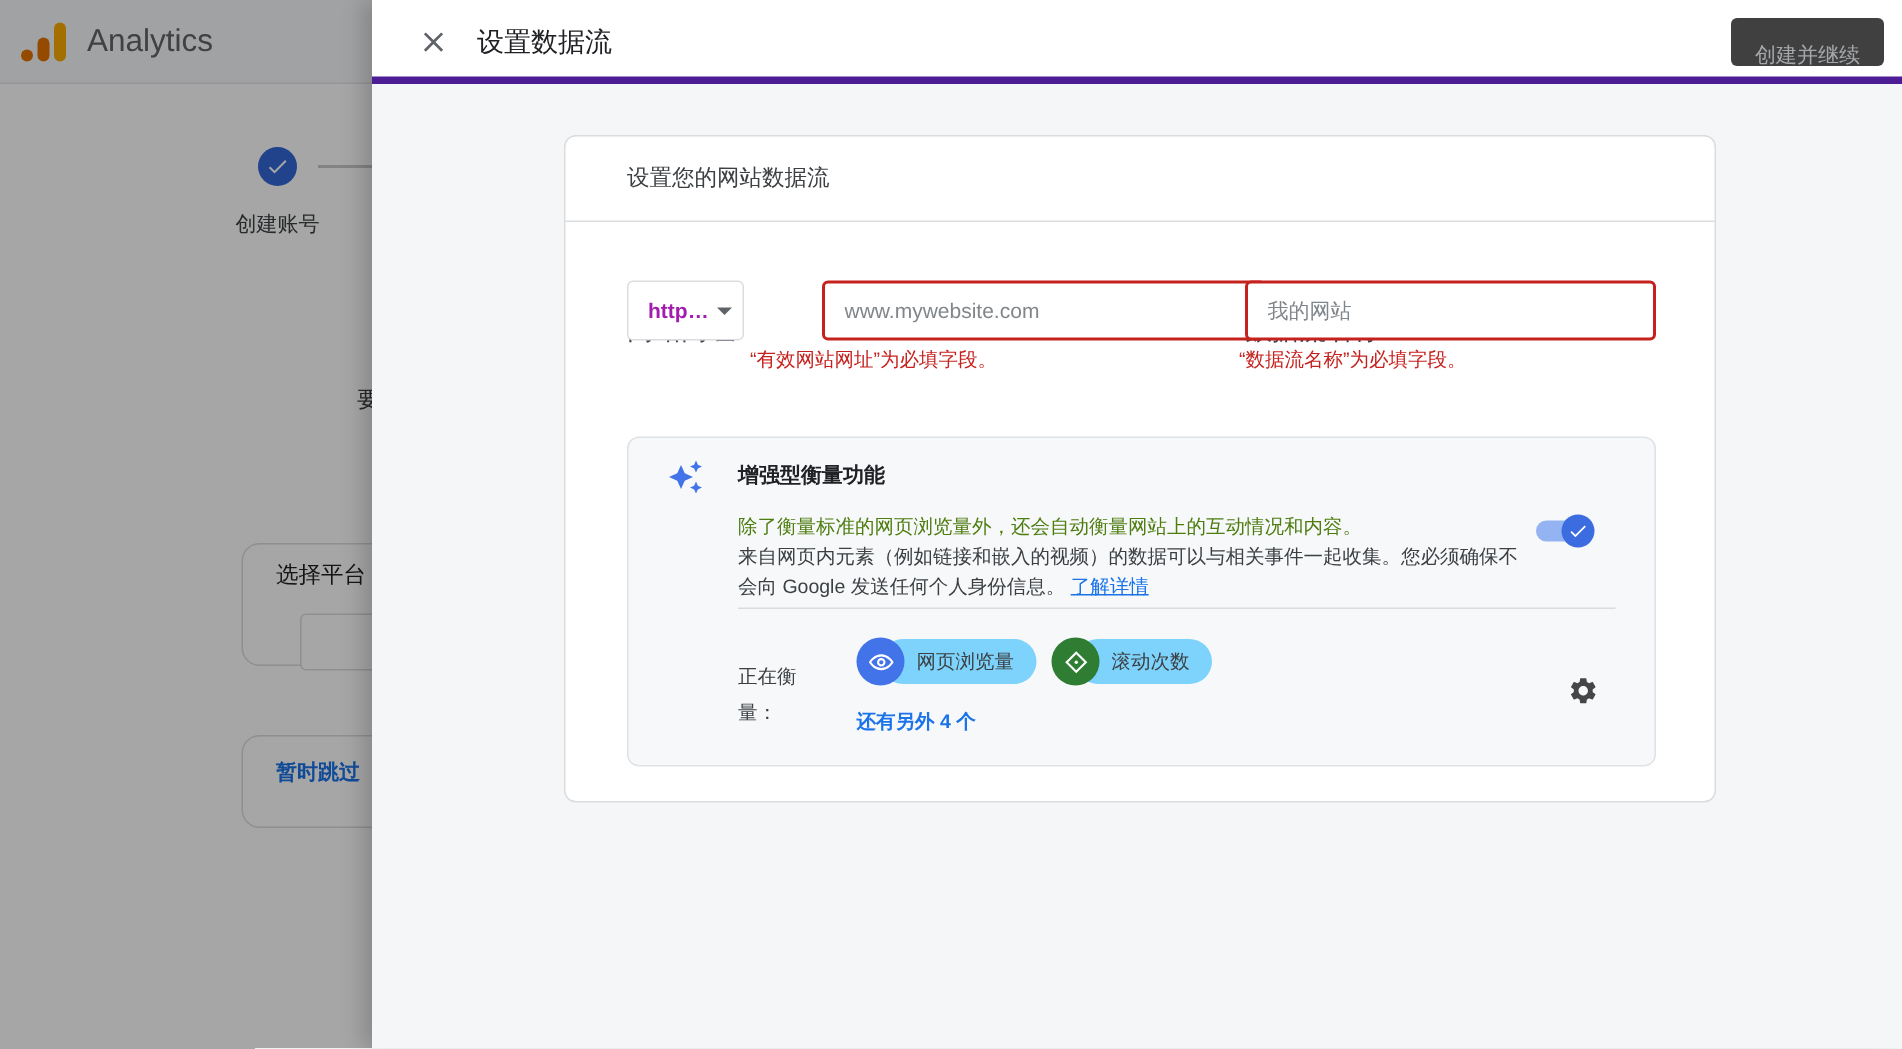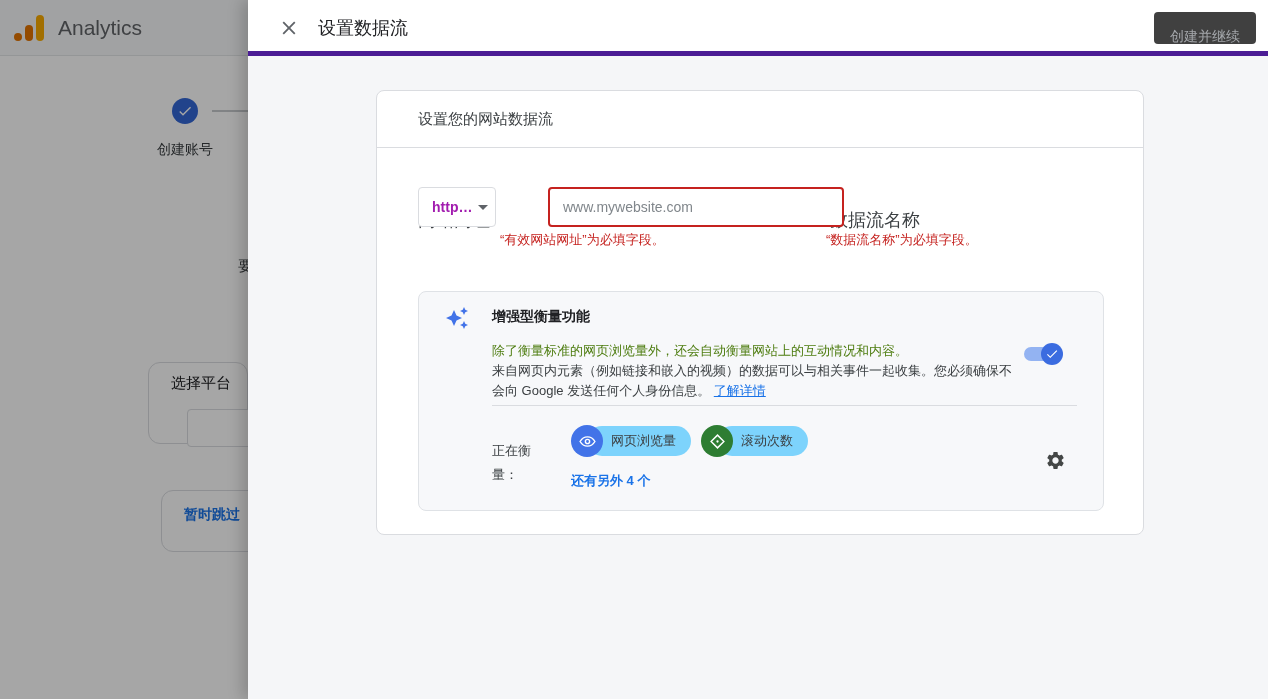--- a/index.html
+++ b/index.html
@@ -14,21 +14,21 @@
   .ga-dot { width:8px; height:8px; border-radius:50%; background:#e37400; }
   .ga-bar-mid { width:8px; height:16px; border-radius:4px; background:#e37400; }
   .ga-bar-tall { width:8px; height:26px; border-radius:4px; background:#f9ab00; }
   .brand-text { margin-left:14px; font-size:21px; color:#616468; }
   .step-circle { position:absolute; left:172px; top:98px; width:26px; height:26px; border-radius:50%; background:#3367d6; display:flex; align-items:center; justify-content:center; }
   .step-circle svg { width:16px; height:16px; }
   .step-line { position:absolute; left:212px; top:110px; width:40px; height:2px; background:#c6c9cc; }
   .step-label { position:absolute; left:150px; top:141px; width:70px; text-align:center; font-size:14px; color:#3c4043; }
   .bg-partial { position:absolute; left:238px; top:257px; font-size:15px; color:#3c4043; white-space:nowrap; }
   .bg-card { position:absolute; background:#fff; border:1px solid #dadce0; border-radius:12px; }
-  .platform-card { left:148px; top:362px; width:100px; height:82px; }
+  .platform-card { left:161px; top:362px; width:100px; height:82px; }
   .platform-title { position:absolute; left:22px; top:11px; font-size:15px; color:#202124; white-space:nowrap; }
   .platform-input { position:absolute; left:38px; top:46px; width:70px; height:38px; background:#fff; border:1px solid #dadce0; border-radius:4px; }
   .bottom-card { left:161px; top:490px; width:100px; height:62px; }
   .skip-link { position:absolute; left:22px; top:15px; font-size:14px; font-weight:bold; color:#1a73e8; white-space:nowrap; cursor:pointer; }
   .scrim { position:absolute; inset:0; background:rgba(0,0,0,0.35); z-index:1; }
 
   
   .modal { position:absolute; left:248px; top:0; width:1020px; height:699px; background:#f5f6f8; z-index:2; box-shadow:-6px 0 14px rgba(0,0,0,0.18); }
   .modal-header { position:absolute; left:0; top:0; width:100%; height:56px; background:#fff; border-bottom:5px solid #4c1d95; }
   .close-btn { position:absolute; left:30px; top:17px; width:22px; height:22px; border:none; background:transparent; cursor:pointer; padding:0; }
@@ -129,20 +129,21 @@
       <div class="field-label lbl-name">数据流名称</div>
 
       <div class="proto-select">
         <span class="proto-text">http…</span>
         <span class="caret"></span>
       </div>
 
       <input class="text-input input-url" type="text" placeholder="www.mywebsite.com" style="">
       <div class="error-text err-url">“有效网站网址”为必填字段。</div>
 
+      <input class="text-input input-name" type="text" placeholder="我的网站" style="">
       <div class="error-text err-name">“数据流名称”为必填字段。</div>
 
       <div class="enh-box">
         <svg class="sparkle" viewBox="0 0 24 24">
           <path fill="#4273e8" d="M19,9l1.25-2.75L23,5l-2.75-1.25L19,1l-1.25,2.75L15,5l2.75,1.25L19,9z M11.5,9.5L9,4L6.5,9.5L1,12l5.5,2.5L9,20l2.5-5.5L17,12L11.5,9.5z M19,15l-1.25,2.75L15,19l2.75,1.25L19,23l1.25-2.75L23,19l-2.75-1.25L19,15z"></path>
         </svg>
         <div class="enh-title">增强型衡量功能</div>
         <div class="enh-p1">除了衡量标准的网页浏览量外，还会自动衡量网站上的互动情况和内容。</div>
         <div class="enh-p2">
           <span>来自网页内元素（例如链接和嵌入的视频）的数据可以与相关事件一起收集。您必须确保不会向 Google 发送任何个人身份信息。</span>

